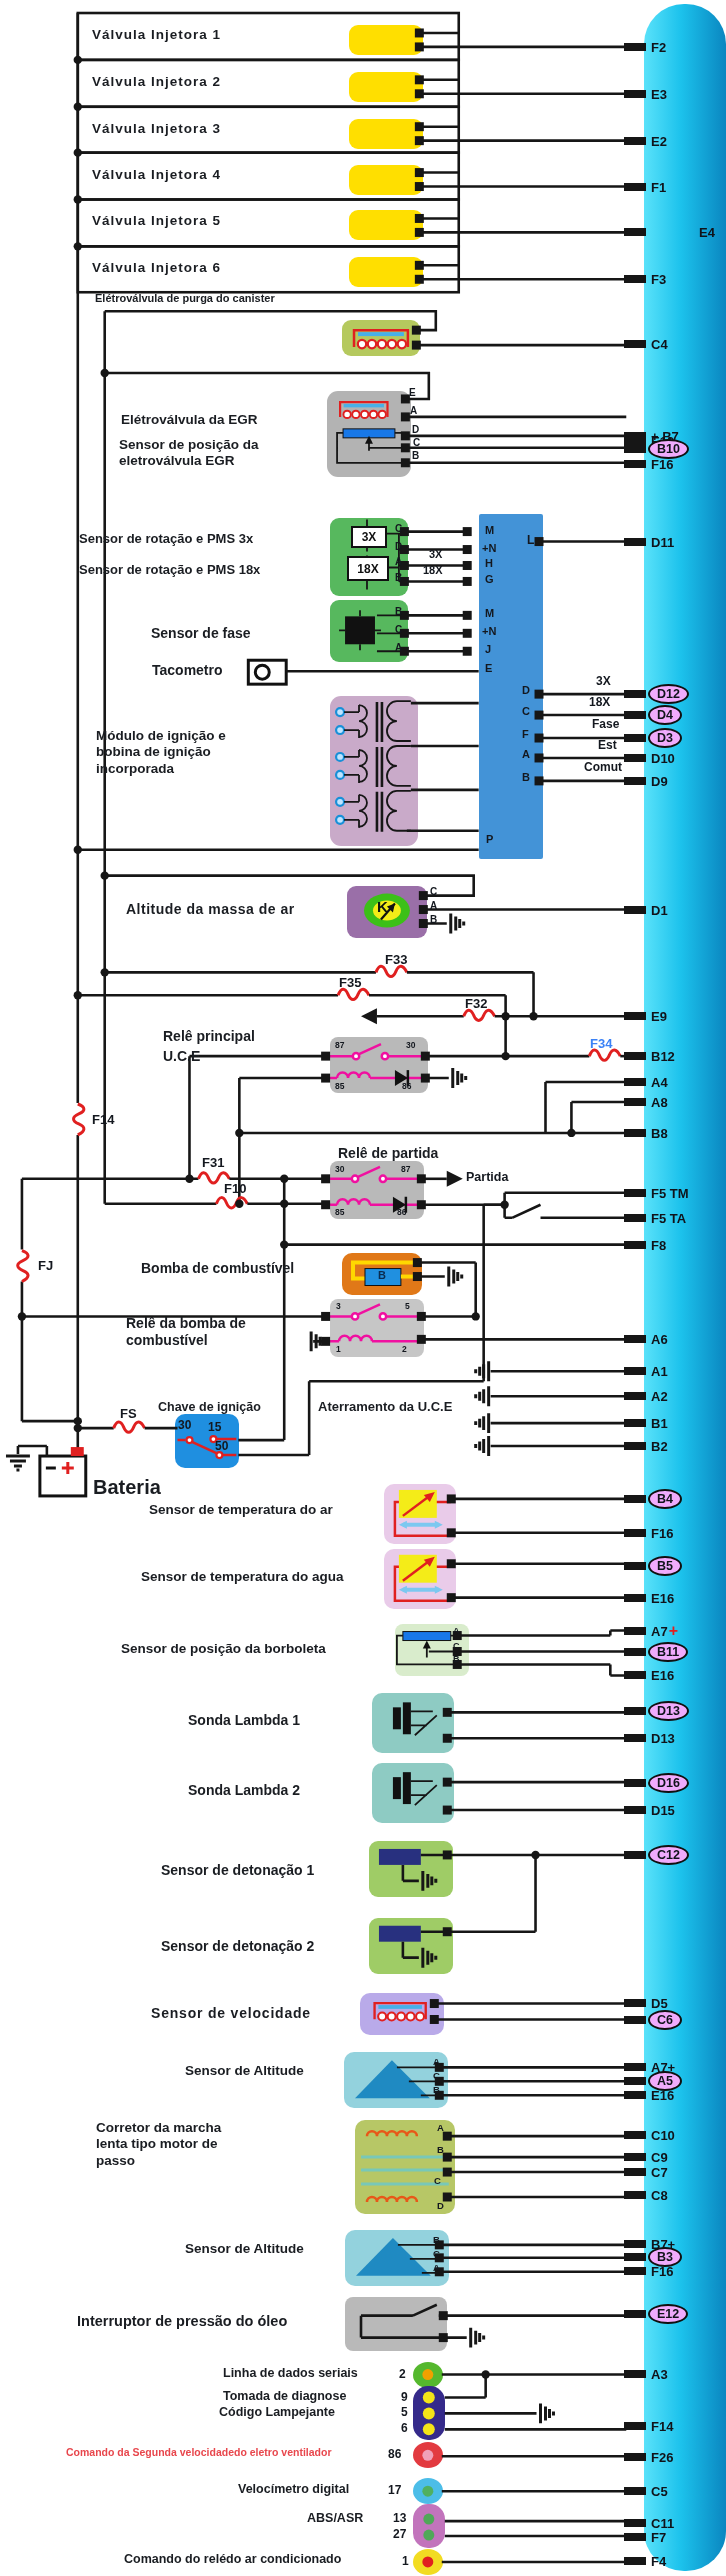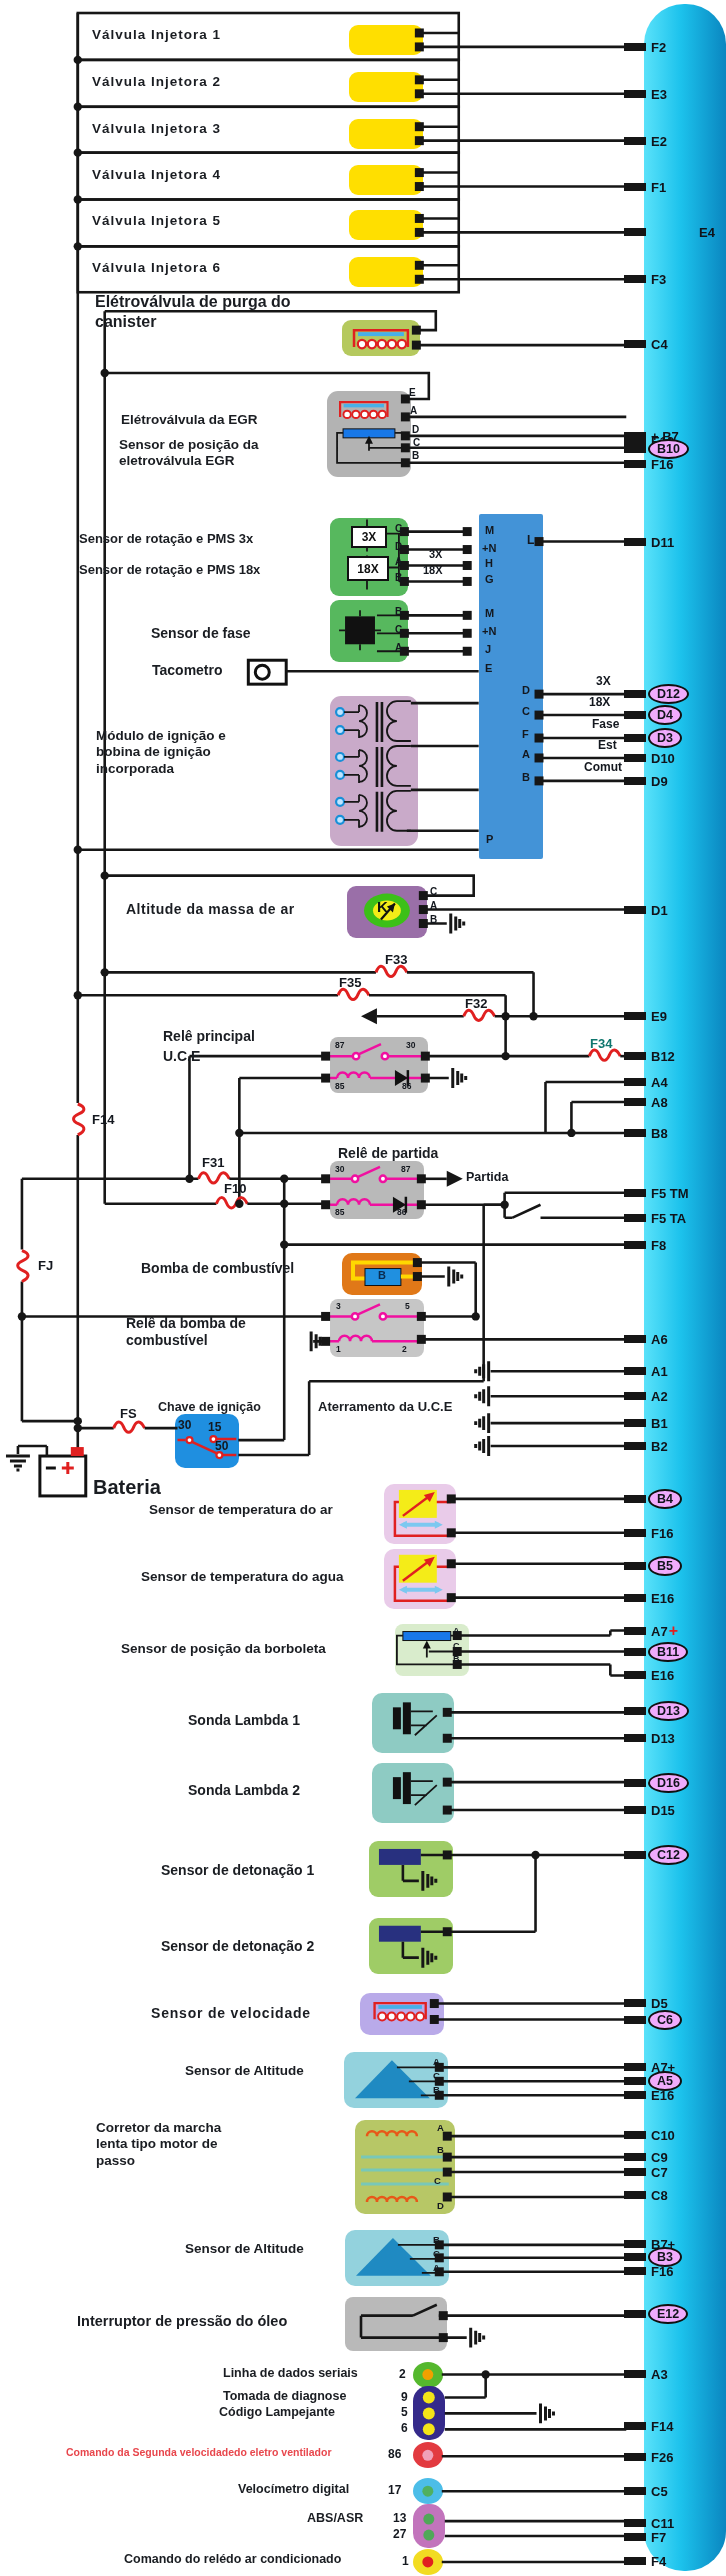--- a/index.html
+++ b/index.html
@@ -434,21 +434,21 @@
   <div class="iconbox" style="left:347px;top:556px;width:38px;height:21px">
       <span>18X</span>
     </div>
 
   <div class="lbl nw" style="left:92px;top:27px;letter-spacing:1px">Válvula Injetora 1</div>
   <div class="lbl nw" style="left:92px;top:74px;letter-spacing:1px">Válvula Injetora 2</div>
   <div class="lbl nw" style="left:92px;top:121px;letter-spacing:1px">Válvula Injetora 3</div>
   <div class="lbl nw" style="left:92px;top:167px;letter-spacing:1px">Válvula Injetora 4</div>
   <div class="lbl nw" style="left:92px;top:213px;letter-spacing:1px">Válvula Injetora 5</div>
   <div class="lbl nw" style="left:92px;top:260px;letter-spacing:1px">Válvula Injetora 6</div>
-  <div class="lbl" style="left:95px;top:292px;width:211px;font-size:16px">Elétroválvula de purga do canister</div>
+  <div class="lbl" style="left:95px;top:292px;width:211px;font-size:11px">Elétroválvula de purga do canister</div>
   <div class="lbl nw" style="left:121px;top:412px">Elétroválvula da EGR</div>
   <div class="lbl" style="left:119px;top:437px;width:178px">Sensor de posição da eletroválvula EGR</div>
   <div class="lbl nw" style="left:79px;top:531px;font-size:13px">Sensor de rotação e PMS 3x</div>
   <div class="lbl nw" style="left:79px;top:562px;font-size:13px">Sensor de rotação e PMS 18x</div>
   <div class="lbl nw" style="left:151px;top:625px;font-size:14px">Sensor de fase</div>
   <div class="lbl nw" style="left:152px;top:662px;font-size:14px">Tacometro</div>
   <div class="lbl" style="left:96px;top:728px;width:168px">Módulo de ignição e bobina de ignição incorporada</div>
   <div class="lbl nw" style="left:126px;top:901px;font-size:14px;letter-spacing:0.5px">Altitude da massa de ar</div>
   <div class="lbl nw" style="left:163px;top:1028px;font-size:14px">Relê principal</div>
   <div class="lbl nw" style="left:163px;top:1048px;font-size:14px">U.C.E</div>
@@ -785,21 +785,21 @@
       <span class="ltr" style="left: 336px; top: 1344px; font-size: 8.5px; color: rgb(20, 24, 31);">1</span>
       <span class="ltr" style="left: 402px; top: 1344px; font-size: 8.5px; color: rgb(20, 24, 31);">2</span>
       <span class="ltr" style="left: 178px; top: 1418px; font-size: 12px; color: rgb(20, 24, 31);">30</span>
       <span class="ltr" style="left: 208px; top: 1420px; font-size: 12px; color: rgb(20, 24, 31);">15</span>
       <span class="ltr" style="left: 215px; top: 1439px; font-size: 12px; color: rgb(20, 24, 31);">50</span>
       <span class="ltr" style="left: 378px; top: 1269px; font-size: 11px; color: rgb(10, 44, 80);">B</span>
       <span class="ltr" style="left: 466px; top: 1170px; font-size: 12.5px; color: rgb(20, 24, 31);">Partida</span>
       <span class="ltr" style="left: 385px; top: 952px; font-size: 13px; color: rgb(20, 24, 31);">F33</span>
       <span class="ltr" style="left: 339px; top: 975px; font-size: 13px; color: rgb(20, 24, 31);">F35</span>
       <span class="ltr" style="left: 465px; top: 996px; font-size: 13px; color: rgb(20, 24, 31);">F32</span>
-      <span class="ltr" style="left: 590px; top: 1036px; font-size: 13px; color: #0f766e;">F34</span>
+      <span class="ltr" style="left: 590px; top: 1036px; font-size: 13px; color: #3b82f6;">F34</span>
       <span class="ltr" style="left: 92px; top: 1112px; font-size: 13px; color: rgb(20, 24, 31);">F14</span>
       <span class="ltr" style="left: 202px; top: 1155px; font-size: 13px; color: rgb(20, 24, 31);">F31</span>
       <span class="ltr" style="left: 224px; top: 1181px; font-size: 13px; color: rgb(20, 24, 31);">F10</span>
       <span class="ltr" style="left: 38px; top: 1258px; font-size: 13px; color: rgb(20, 24, 31);">FJ</span>
       <span class="ltr" style="left: 120px; top: 1406px; font-size: 13px; color: rgb(20, 24, 31);">FS</span>
       <span class="ltr" style="left: 453px; top: 1626px; font-size: 9px; color: rgb(20, 24, 31);">A</span>
       <span class="ltr" style="left: 453px; top: 1641px; font-size: 9px; color: rgb(20, 24, 31);">C</span>
       <span class="ltr" style="left: 453px; top: 1654px; font-size: 9px; color: rgb(20, 24, 31);">B</span>
       <span class="ltr" style="left: 433px; top: 2056px; font-size: 9.5px; color: rgb(20, 24, 31);">A</span>
       <span class="ltr" style="left: 433px; top: 2070px; font-size: 9.5px; color: rgb(20, 24, 31);">C</span>

